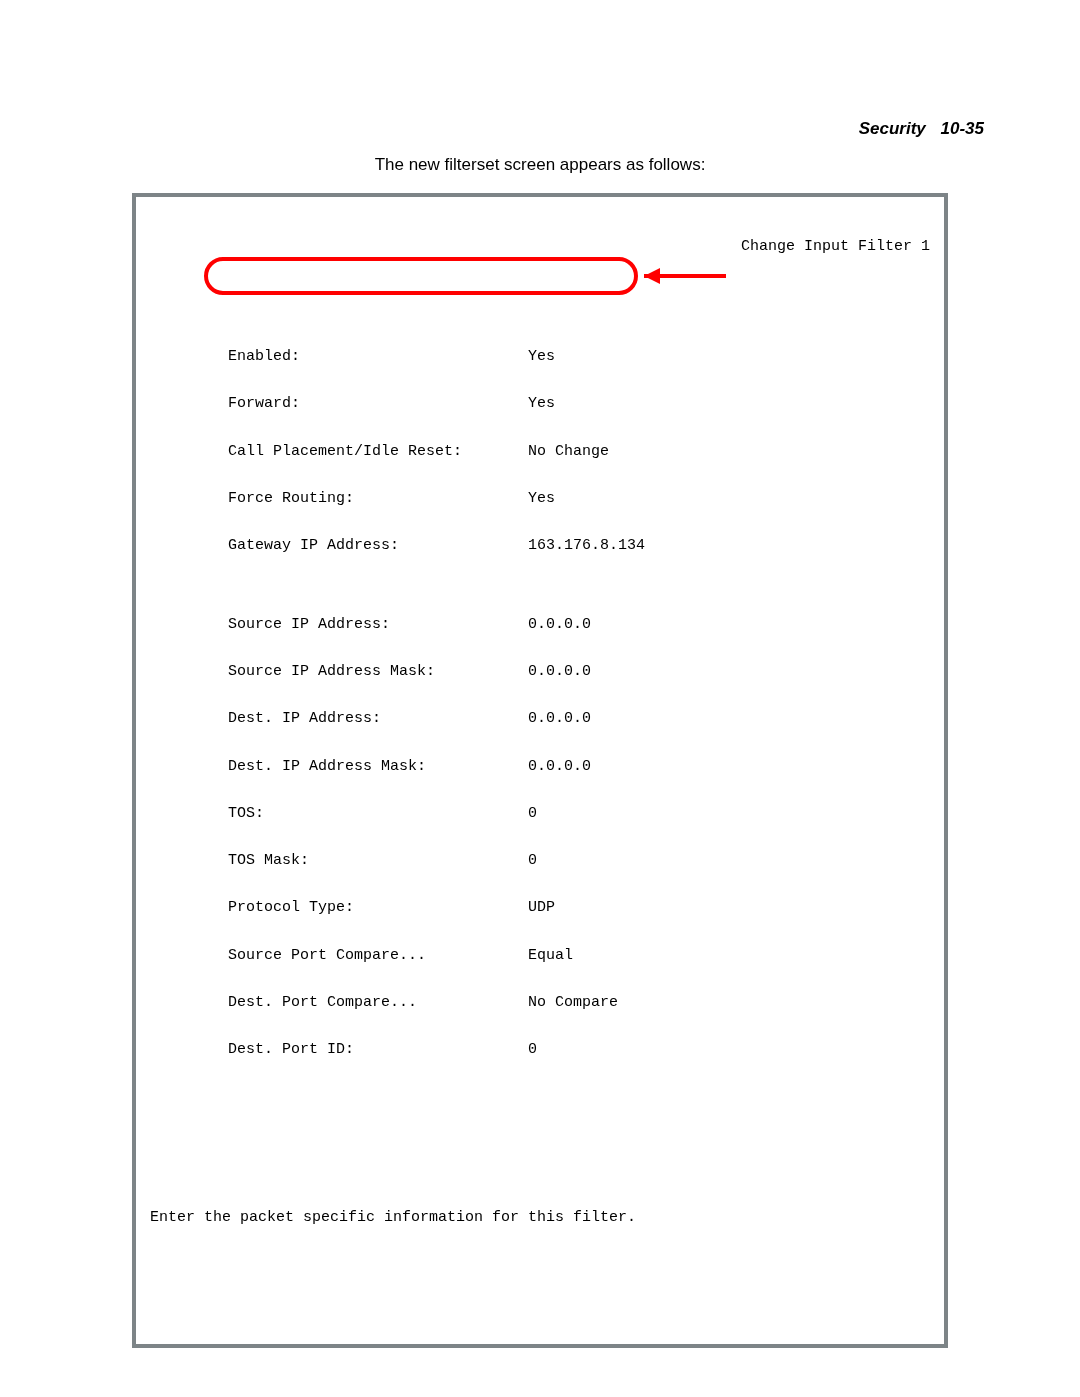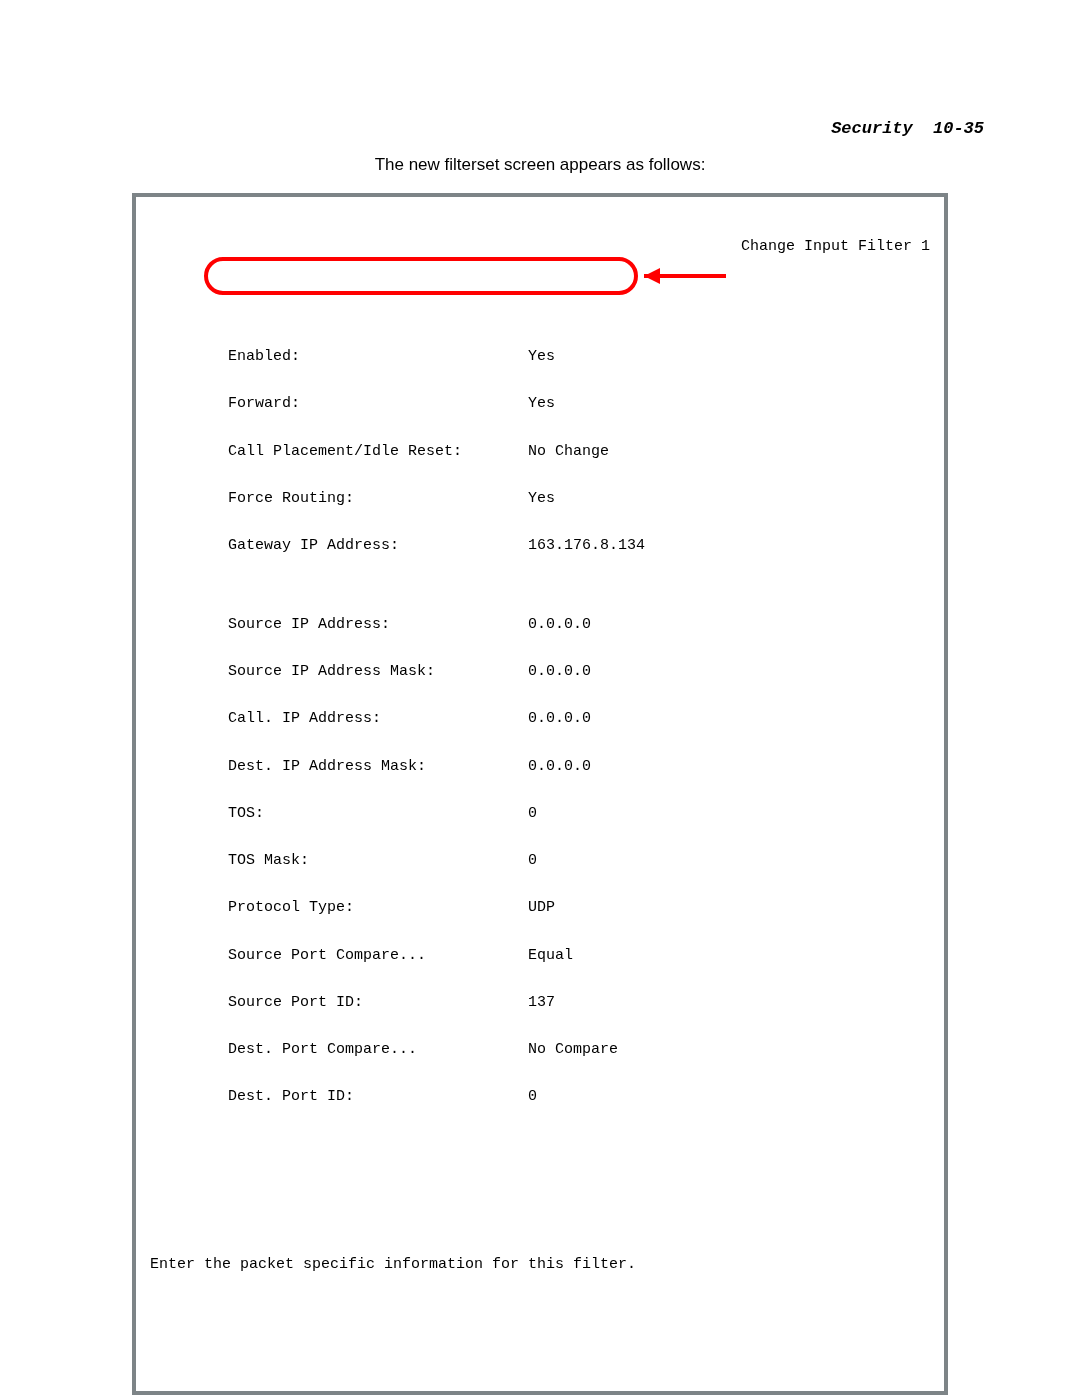--- a/index.html
+++ b/index.html
@@ -18,21 +18,20 @@
     color: #000;
   }
   
   .page-header {
     position: absolute;
     top: 118px;
     right: 96px;
     font-style: italic;
     font-weight: bold;
     font-size: 17px;
-    font-family: Liberation Mono, monospace;
   }
   .page-header .section  { padding-right: 10px; }
   .page-header .pageno { font-style: italic; }
   
   .intro {
     margin: 36px 0 18px 0;
     text-align: center;
   }
   
   .term-box {
@@ -90,27 +89,26 @@
     <div class="term-rows">
       
       <div class="row"><span class="label">Enabled:</span><span class="value">Yes</span></div>
       <div class="row"><span class="label">Forward:</span><span class="value">Yes</span></div>
       <div class="row"><span class="label">Call Placement/Idle Reset:</span><span class="value">No Change</span></div>
       <div class="row"><span class="label">Force Routing:</span><span class="value">Yes</span></div>
       <div class="row"><span class="label">Gateway IP Address:</span><span class="value">163.176.8.134</span></div>
       <div class="row"><span class="label"></span><span class="value"></span></div>
       <div class="row"><span class="label">Source IP Address:</span><span class="value">0.0.0.0</span></div>
       <div class="row"><span class="label">Source IP Address Mask:</span><span class="value">0.0.0.0</span></div>
-      <div class="row"><span class="label">Call. IP Address:</span><span class="value">0.0.0.0</span></div>
+      <div class="row"><span class="label">Dest. IP Address:</span><span class="value">0.0.0.0</span></div>
       <div class="row"><span class="label">Dest. IP Address Mask:</span><span class="value">0.0.0.0</span></div>
       <div class="row"><span class="label">TOS:</span><span class="value">0</span></div>
       <div class="row"><span class="label">TOS Mask:</span><span class="value">0</span></div>
       <div class="row"><span class="label">Protocol Type:</span><span class="value">UDP</span></div>
       <div class="row"><span class="label">Source Port Compare...</span><span class="value">Equal</span></div>
-      <div class="row"><span class="label">Source Port ID:</span><span class="value">137</span></div>
       <div class="row"><span class="label">Dest. Port Compare...</span><span class="value">No Compare</span></div>
       <div class="row"><span class="label">Dest. Port ID:</span><span class="value">0</span></div>
     </div>
 
     <div class="term-footer">
       <div>Enter the packet specific information for this filter.</div>
     </div>
 
     
     <svg class="overlay" width="780" height="320">

